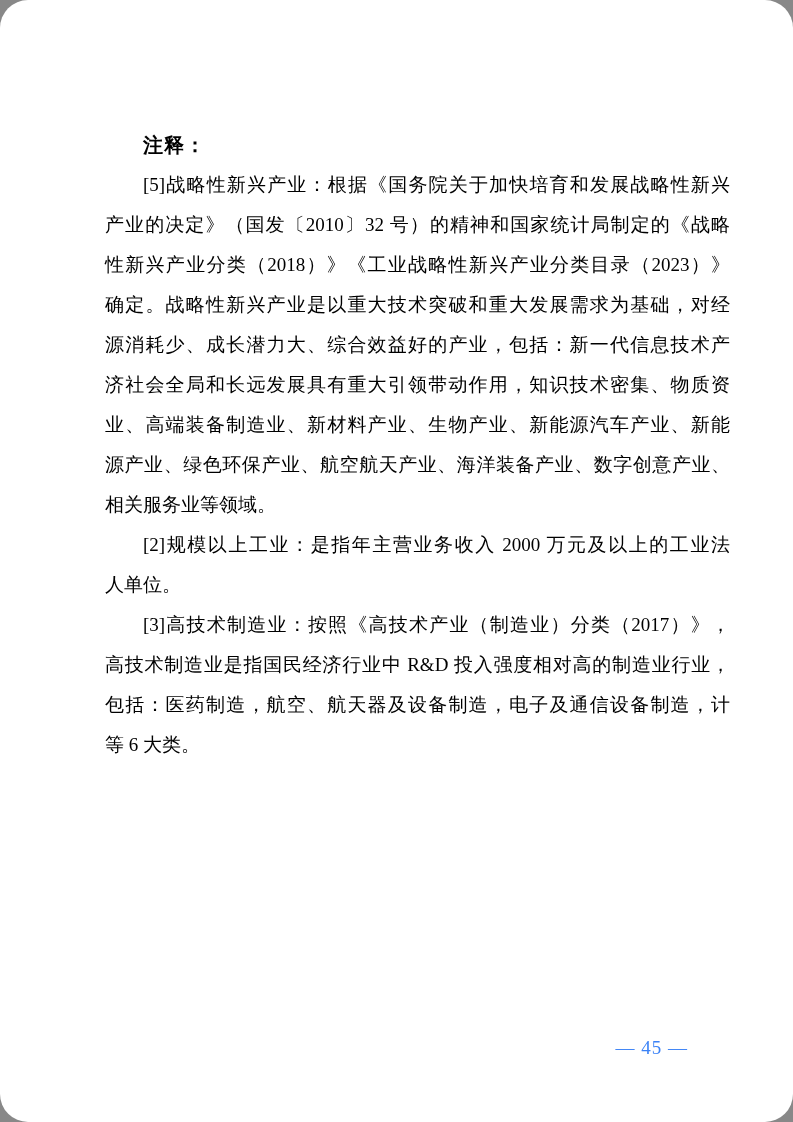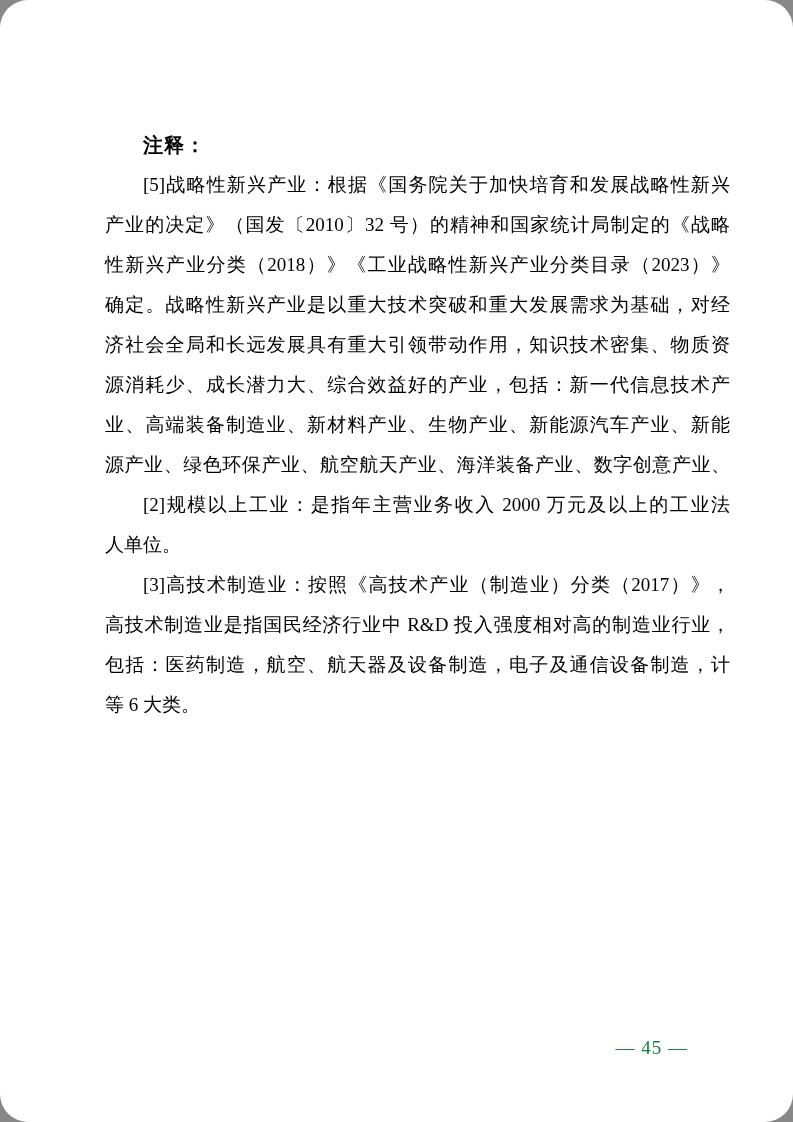--- a/index.html
+++ b/index.html
@@ -48,39 +48,40 @@
   .line.last {
     text-align-last: left;
   }
   .footer {
     position: absolute;
     top: 1036px;
     right: 105px;
     font-size: 19px;
     line-height: 24px;
     letter-spacing: 1px;
-    color: #15803d;
+    color: #3b82f6;
   }
 </style>
 </head>
 <body>
 
 <div class="page">
   <div class="content">
     <div class="heading">注释：</div>
     <div>
         <div class="paragraph">
           <div class="line first">[5]战略性新兴产业：根据《国务院关于加快培育和发展战略性新兴</div>
           <div class="line">产业的决定》（国发〔2010〕32 号）的精神和国家统计局制定的《战略</div>
           <div class="line">性新兴产业分类（2018）》《工业战略性新兴产业分类目录（2023）》</div>
           <div class="line">确定。战略性新兴产业是以重大技术突破和重大发展需求为基础，对经</div>
+          <div class="line">源消耗少、成长潜力大、综合效益好的产业，包括：新一代信息技术产</div>
           <div class="line">济社会全局和长远发展具有重大引领带动作用，知识技术密集、物质资</div>
-          <div class="line">源消耗少、成长潜力大、综合效益好的产业，包括：新一代信息技术产</div>
           <div class="line">业、高端装备制造业、新材料产业、生物产业、新能源汽车产业、新能</div>
           <div class="line">源产业、绿色环保产业、航空航天产业、海洋装备产业、数字创意产业、</div>
+          <div class="line last">相关服务业等领域。</div>
         </div>
         <div class="paragraph">
           <div class="line first">[2]规模以上工业：是指年主营业务收入 2000 万元及以上的工业法</div>
           <div class="line last">人单位。</div>
         </div>
         <div class="paragraph">
           <div class="line first">[3]高技术制造业：按照《高技术产业（制造业）分类（2017）》，</div>
           <div class="line">高技术制造业是指国民经济行业中 R&amp;D 投入强度相对高的制造业行业，</div>
           <div class="line">包括：医药制造，航空、航天器及设备制造，电子及通信设备制造，计</div>
           <div class="line last">等 6 大类。</div>

